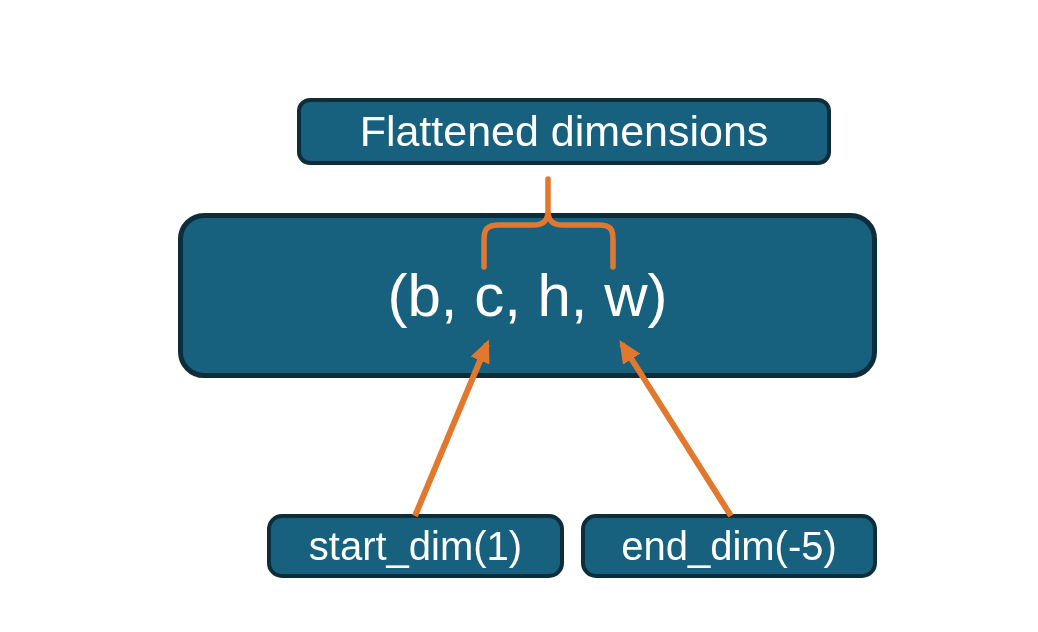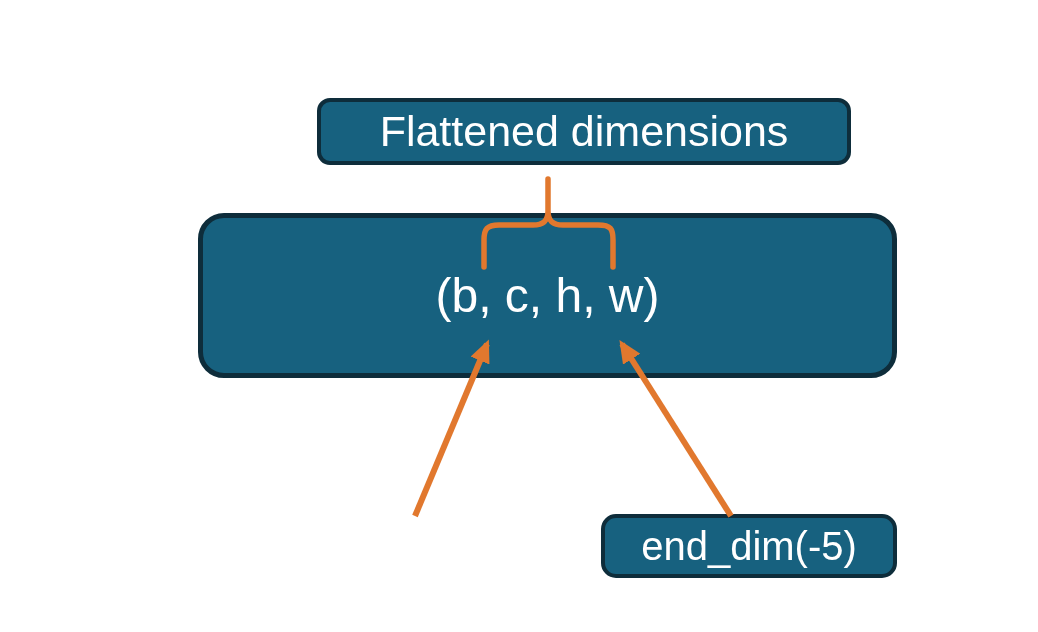--- a/index.html
+++ b/index.html
@@ -24,36 +24,35 @@
   .node {
     position: absolute;
     background: var(--box_fill);
     border: 4px solid var(--box_border);
     color: var(--text_color);
     display: flex;
     align-items: center;
     justify-content: center;
     text-align: center;
     line-height: 1;
-    margin-left: 20px;
   }
 
   .title-box {
     left: 297px; top: 98px;
     width: 534px; height: 67px;
     border-radius: 13px;
     font-size: 43px;
   }
 
   .tensor-box {
     left: 178px; top: 213px;
     width: 699px; height: 165px;
     border-radius: 26px;
     border-width: 5px;
-    font-size: 48px;
+    font-size: 60px;
   }
 
   .start-box {
     left: 267px; top: 514px;
     width: 297px; height: 64px;
     border-radius: 15px;
     font-size: 40px;
   }
 
   .end-box {
@@ -81,20 +80,23 @@
 <div class="canvas">
 
   <div class="node title-box">
     <span>Flattened dimensions</span>
   </div>
 
   <div class="node tensor-box">
     <span>(b, c, h, w)</span>
   </div>
 
+  <div class="node start-box">
+    <span>start_dim(1)</span>
+  </div>
 
   <div class="node end-box">
     <span>end_dim(-5)</span>
   </div>
 
   <svg class="overlay" viewBox="0 0 1038 632">
     <defs>
       <marker id="arrowhead" markerUnits="strokeWidth" markerWidth="4" markerHeight="3.4" refX="3" refY="1.7" orient="auto">
         <path d="M0,0 L3.8,1.7 L0,3.4 Z" class="orange-fill"></path>
       </marker>

